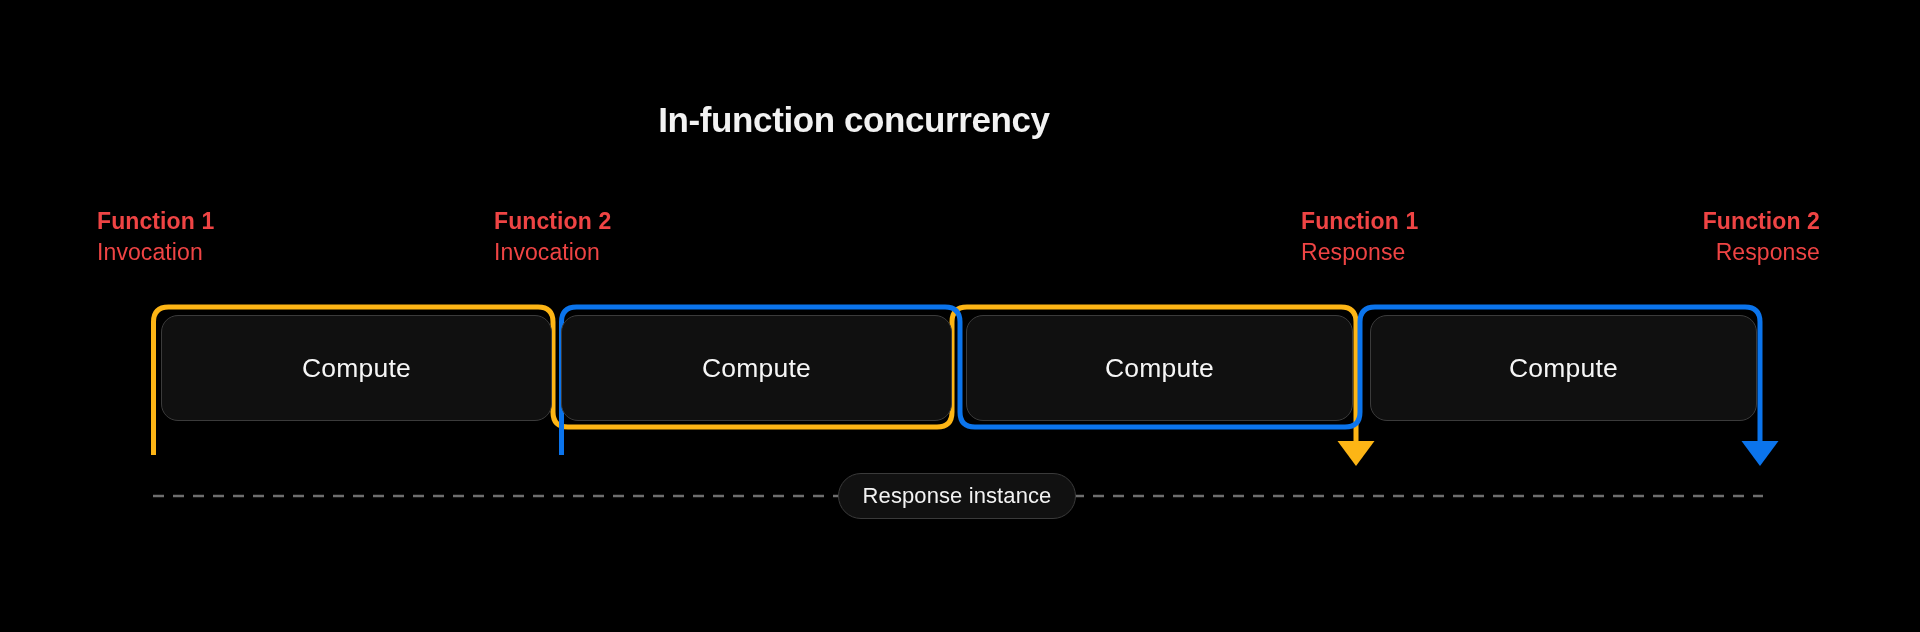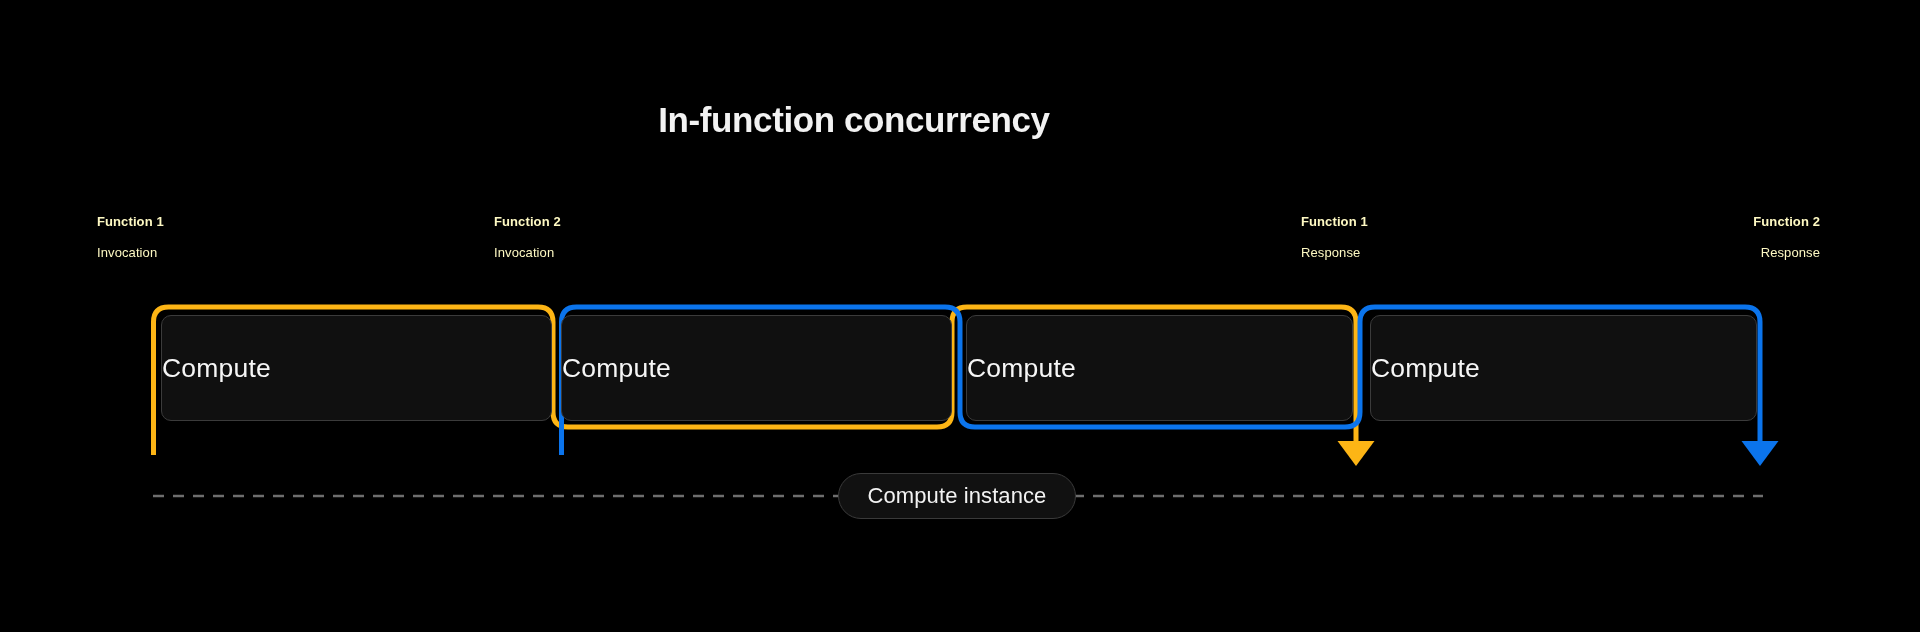--- a/index.html
+++ b/index.html
@@ -30,23 +30,23 @@
     font-weight: 700;
     letter-spacing: -0.4px;
     color: #f2f2f2;
     line-height: 1.1;
     margin-top: 23px;
   }
 
   
   .evt-label {
     position: absolute;
-    font-size: 13px;
+    font-size: 23px;
     font-weight: 700;
-    color: #fef9c3;
+    color: #ef4444;
     line-height: 31px;
     letter-spacing: 0.1px;
     white-space: nowrap;
   }
   .evt-label .l2 { display: block; font-weight: 400; }
   #label-f1-invocation { left: 97px;  top: 206px; text-align: left; }
   #label-f2-invocation { left: 494px; top: 206px; text-align: left; }
   #label-f1-response   { left: 1301px; top: 206px; text-align: left; }
   #label-f2-response   { right: 100px; top: 206px; text-align: right; }
 
@@ -60,24 +60,25 @@
     pointer-events: none;
   }
 
   
   .compute-box {
     position: absolute;
     top: 315px;
     height: 106px;
     background: #101010;
     border: 1px solid #3b3b3b;
-    border-radius: 10px;
+    border-radius: 17px;
     box-sizing: border-box;
     display: flex;
     align-items: center;
+    justify-content: center;
   }
   .compute-box .compute-label {
     font-size: 26.5px;
     font-weight: 400;
     color: #f6f6f6;
     letter-spacing: 0.2px;
   }
   #compute-box-1 { left: 161px;  width: 391px; }
   #compute-box-2 { left: 561px;  width: 391px; }
   #compute-box-3 { left: 966px;  width: 387px; }
@@ -183,16 +184,16 @@
     <span class="compute-label">Compute</span>
   </div>
   <div class="compute-box" id="compute-box-3">
     <span class="compute-label">Compute</span>
   </div>
   <div class="compute-box" id="compute-box-4">
     <span class="compute-label">Compute</span>
   </div>
 
   <div id="instance-pill">
-    <span class="pill-label">Compute instance</span>
+    <span class="pill-label">Response instance</span>
   </div>
 
 </div>
 
 </body></html>

